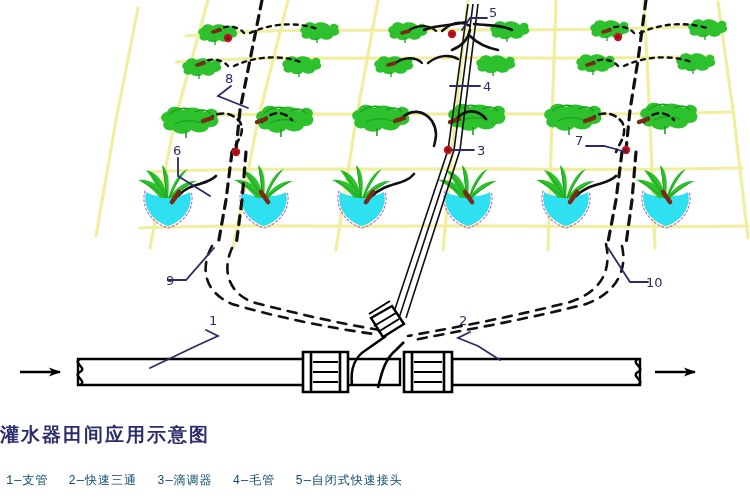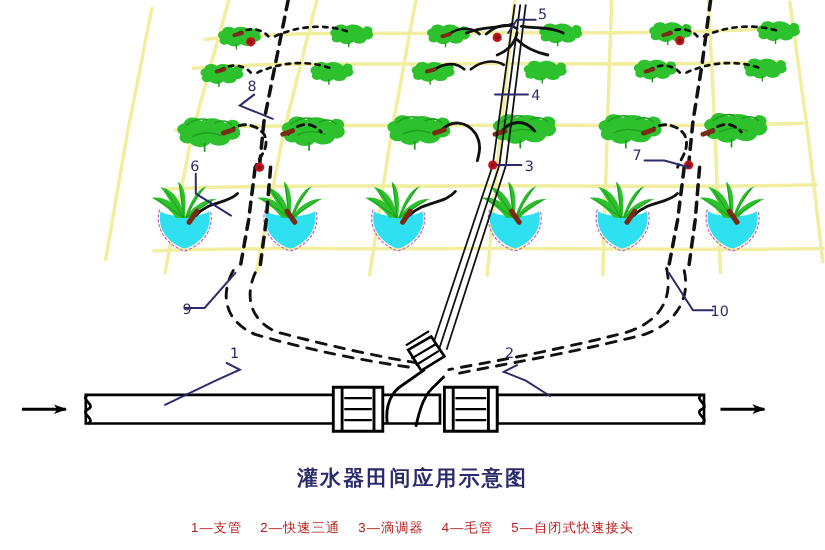--- a/index.html
+++ b/index.html
@@ -8,35 +8,35 @@
     background:#ffffff;
     font-family:"Liberation Sans", sans-serif;
     overflow:hidden;
     position:relative;
   }
   #stage{position:absolute;inset:0;width:750px;height:500px;}
   svg{display:block;}
   .caption{
     position:absolute;
     left:0;right:0;
-    text-align:center;
+    text-align:left;
     color:#2b2b6b;
-    font-family:Liberation Sans, sans-serif;
+    font-family:Liberation Mono, monospace;
   }
   #title{
     top:422px;
     font-size:19px;
     font-weight:bold;
     letter-spacing:2px;
   }
   #legend{
     top:472px;
     font-size:12px;
     letter-spacing:1px;
-    color:#b91c1c;
+    color:#0c4a6e;
   }
   #legend span{margin:0 6px;white-space:nowrap;}
 </style>
 </head>
 <body>
 
 <div id="stage">
 
   <svg width="750" height="500" viewBox="0 0 750 500">
     <defs>

